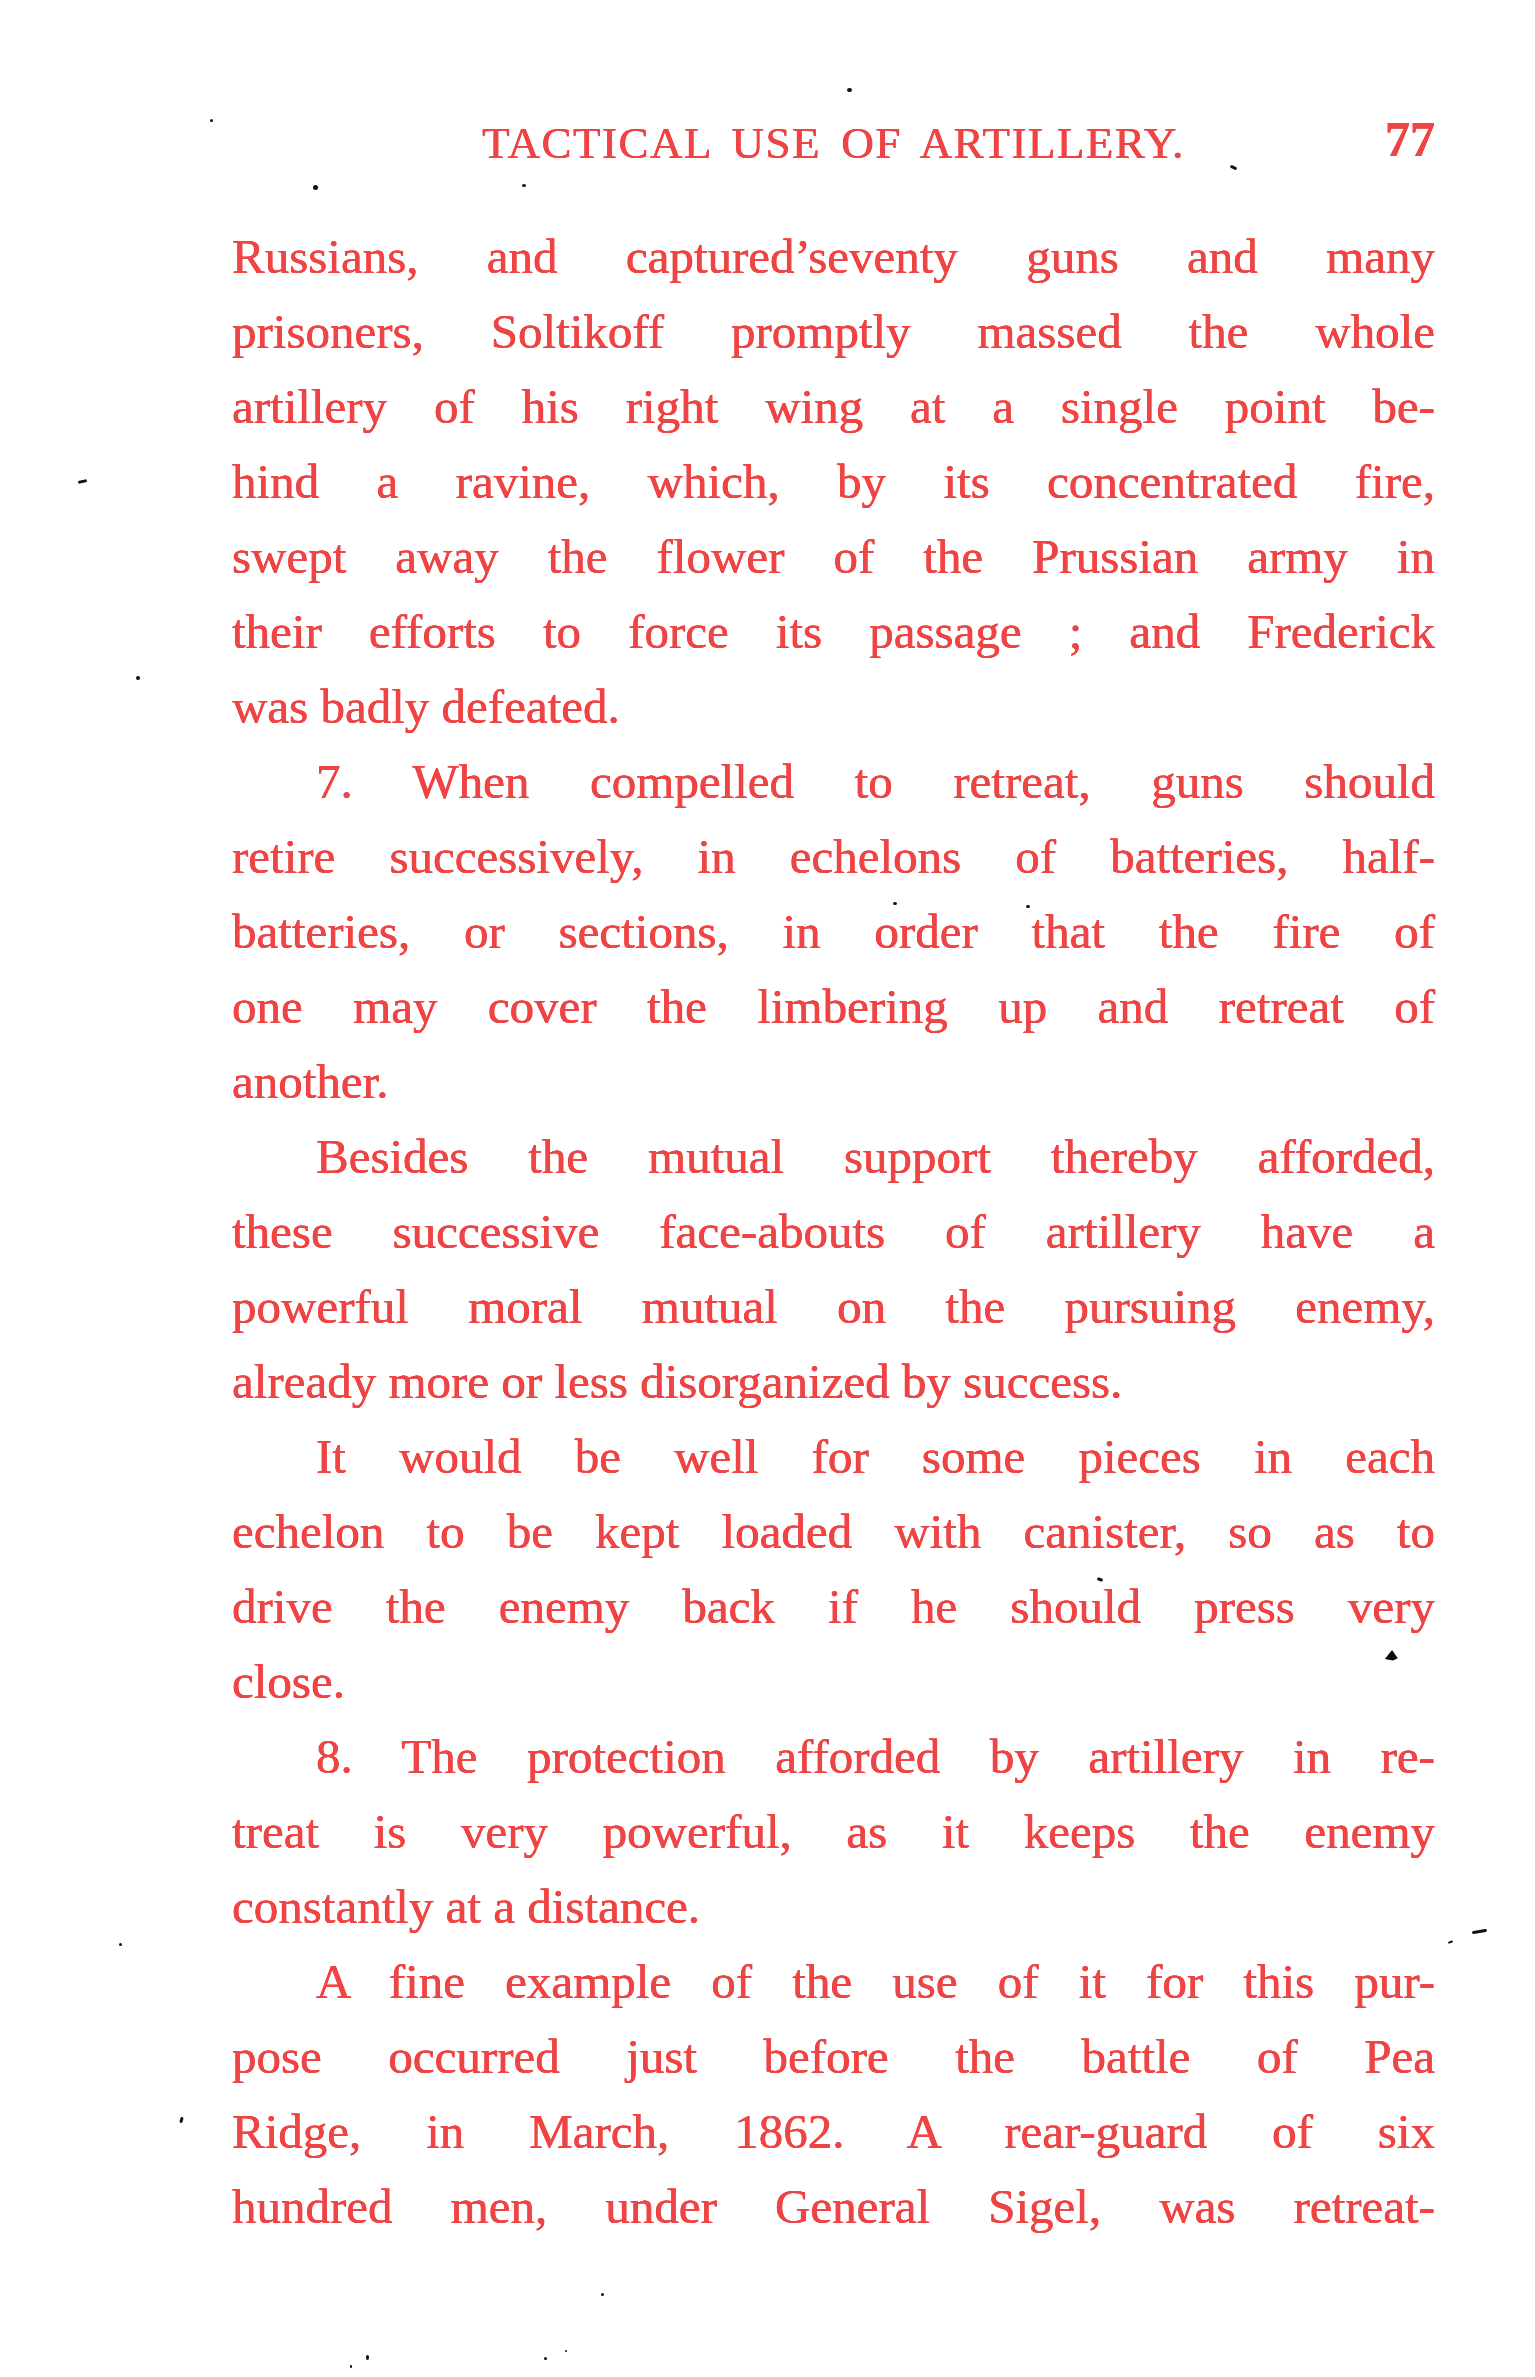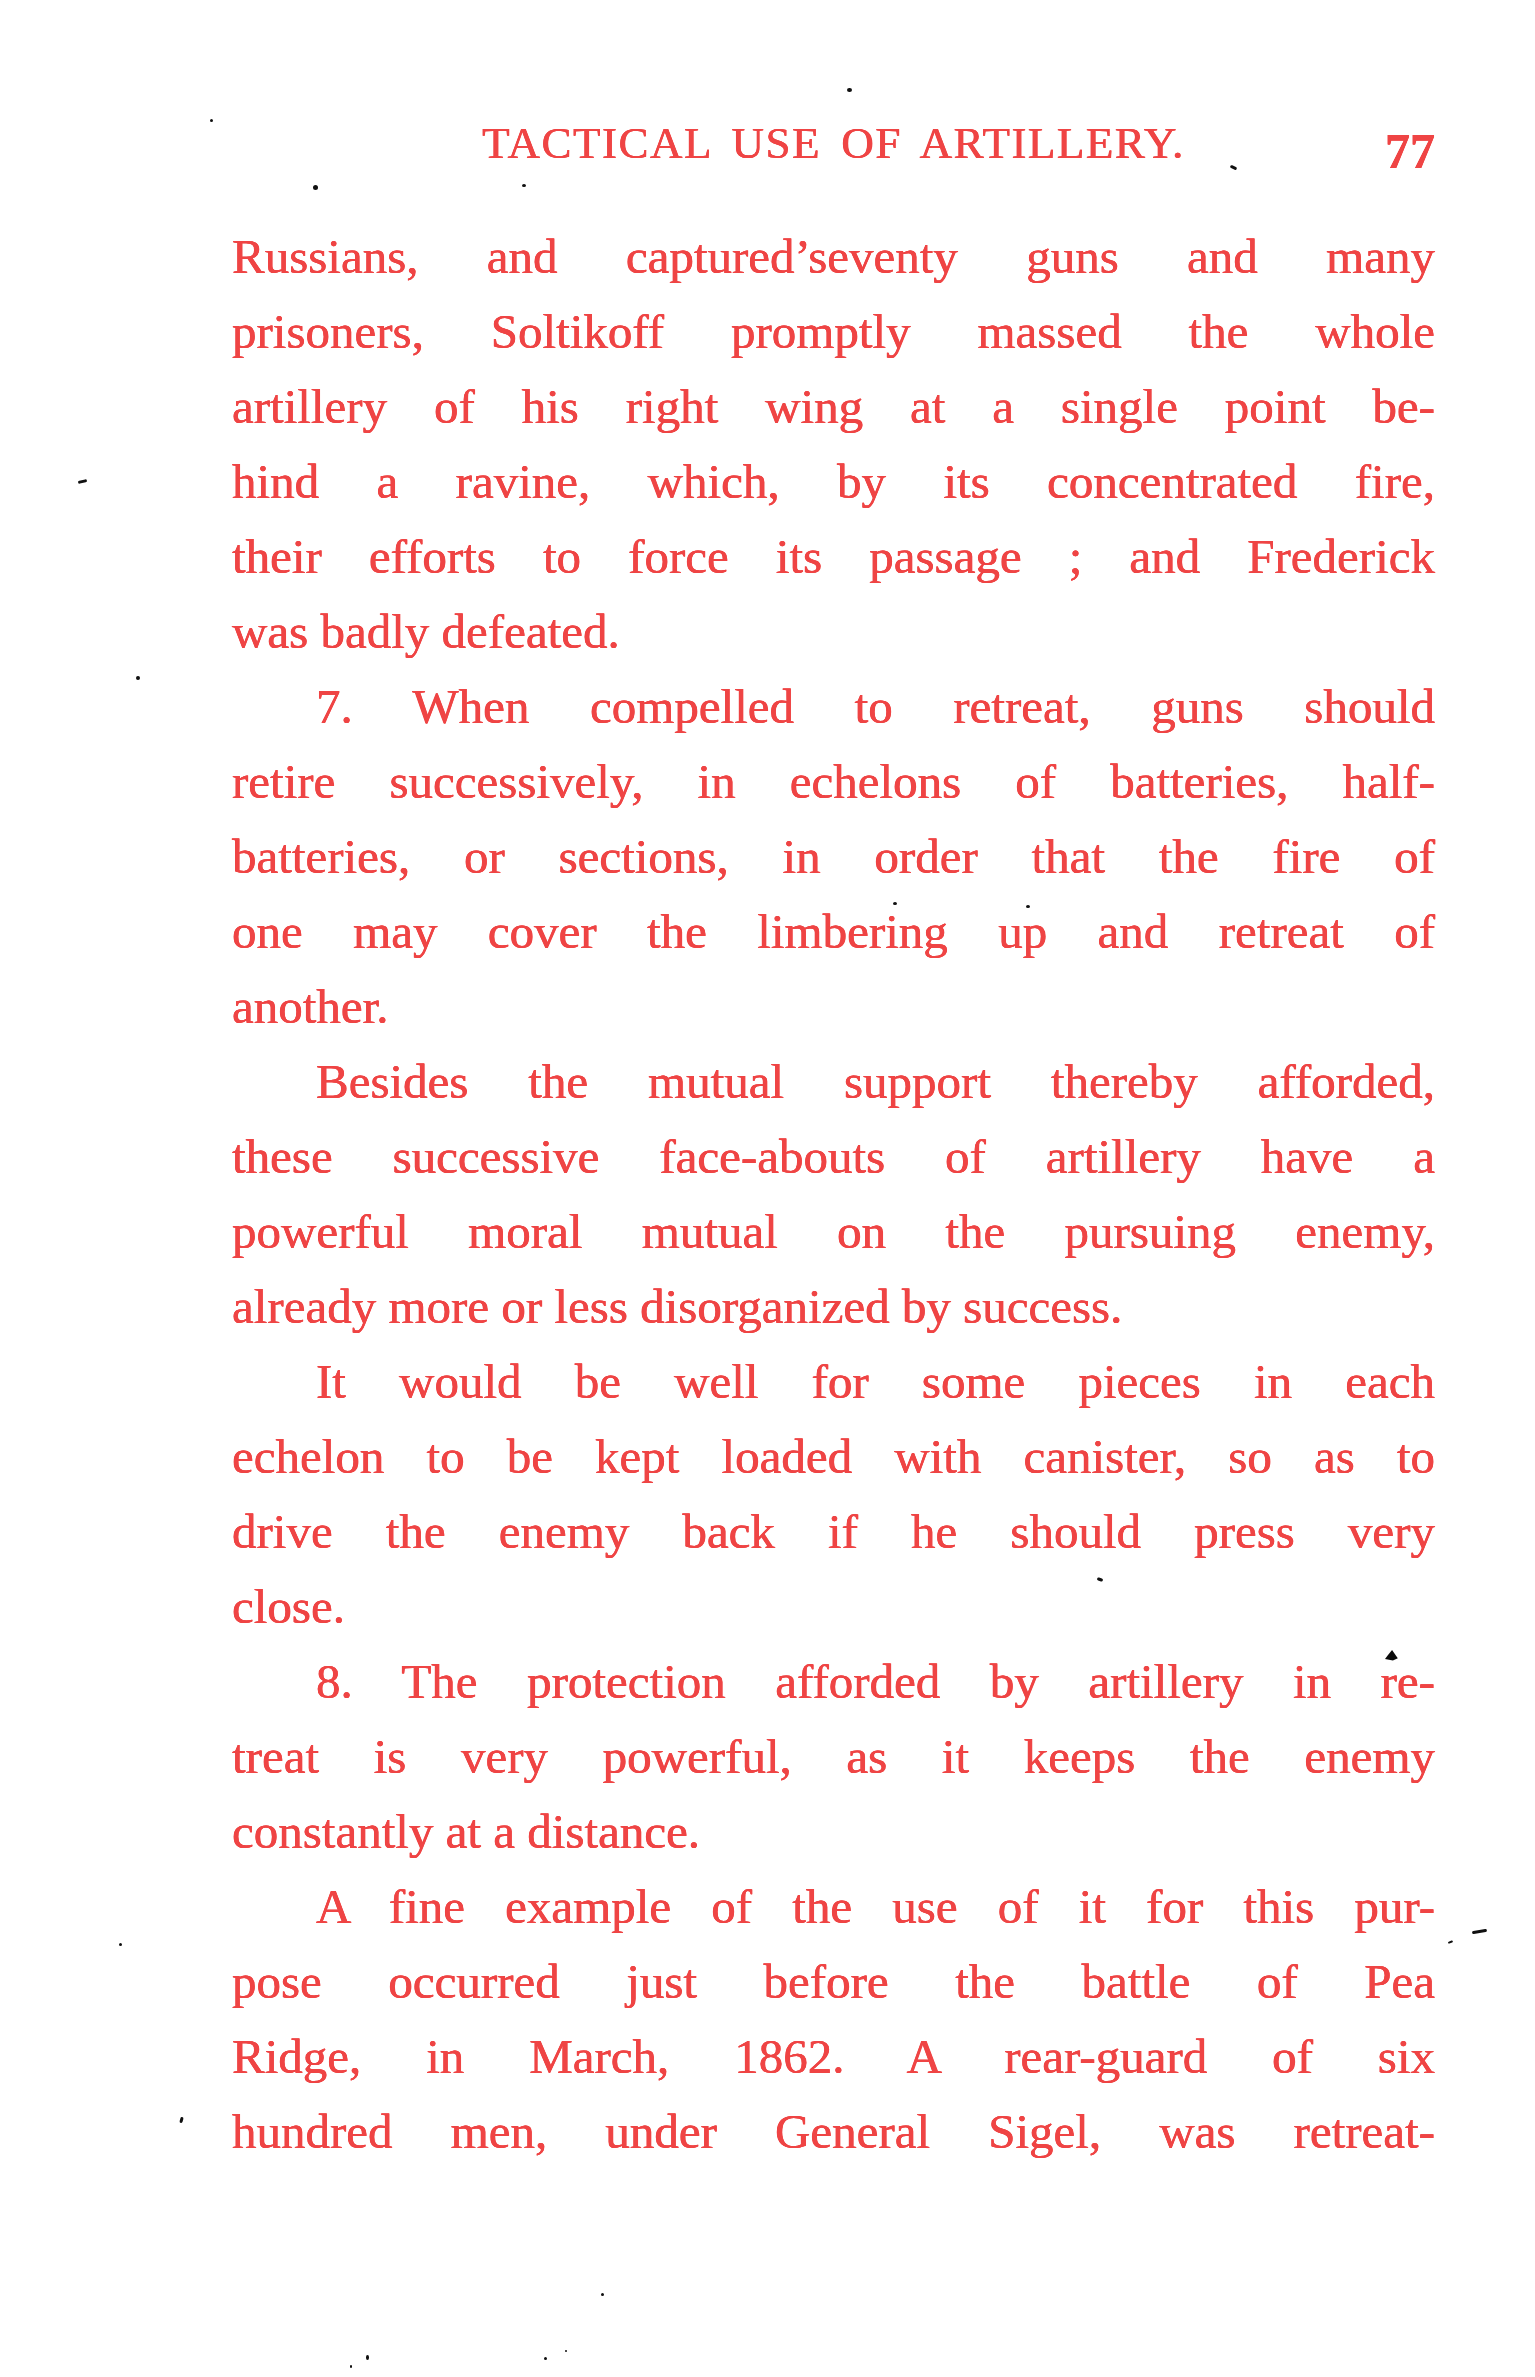--- a/index.html
+++ b/index.html
@@ -20,21 +20,20 @@
     font-size:45px;line-height:1;
     letter-spacing:1.5px;
     word-spacing:7.5px;
     white-space:nowrap;
   }
   .pagenum{
     position:absolute;left:232px;top:114px;width:1203px;
     text-align:right;
     font-size:50px;line-height:1;
     font-weight:bold;
-    margin-top:12px;
   }
   .textcol{
     position:absolute;left:232px;top:219px;width:1203px;
     font-size:49px;line-height:75px;
   }
   .line{height:75px;overflow:visible;}
   .j{text-align:justify;text-align-last:justify;-moz-text-align-last:justify;}
   .indent{text-indent:84px;}
   .it{}
 
@@ -53,20 +52,21 @@
   <div class="runhead inked">TACTICAL USE OF ARTILLERY.</div>
   <div class="pagenum inked">77</div>
 
   <main class="textcol inked">
 
     <section>
       <div class="line j">Russians, and captured’seventy guns and many</div>
       <div class="line j">prisoners, Soltikoff promptly massed the whole</div>
       <div class="line j">artillery of his right wing at a single point be-</div>
       <div class="line j">hind a ravine, which, by its concentrated fire,</div>
+      <div class="line j">swept away the flower of the Prussian army in</div>
       <div class="line j">their efforts to force its passage ; and Frederick</div>
       <div class="line">was badly defeated.</div>
     </section>
 
     <section>
       <div class="line j indent">7. When compelled to retreat, guns should</div>
       <div class="line j"><span class="it">retire successively,</span><span> in echelons of batteries, half-</span></div>
       <div class="line j">batteries, or sections, in order that the fire of</div>
       <div class="line j">one may cover the limbering up and retreat of</div>
       <div class="line">another.</div>

